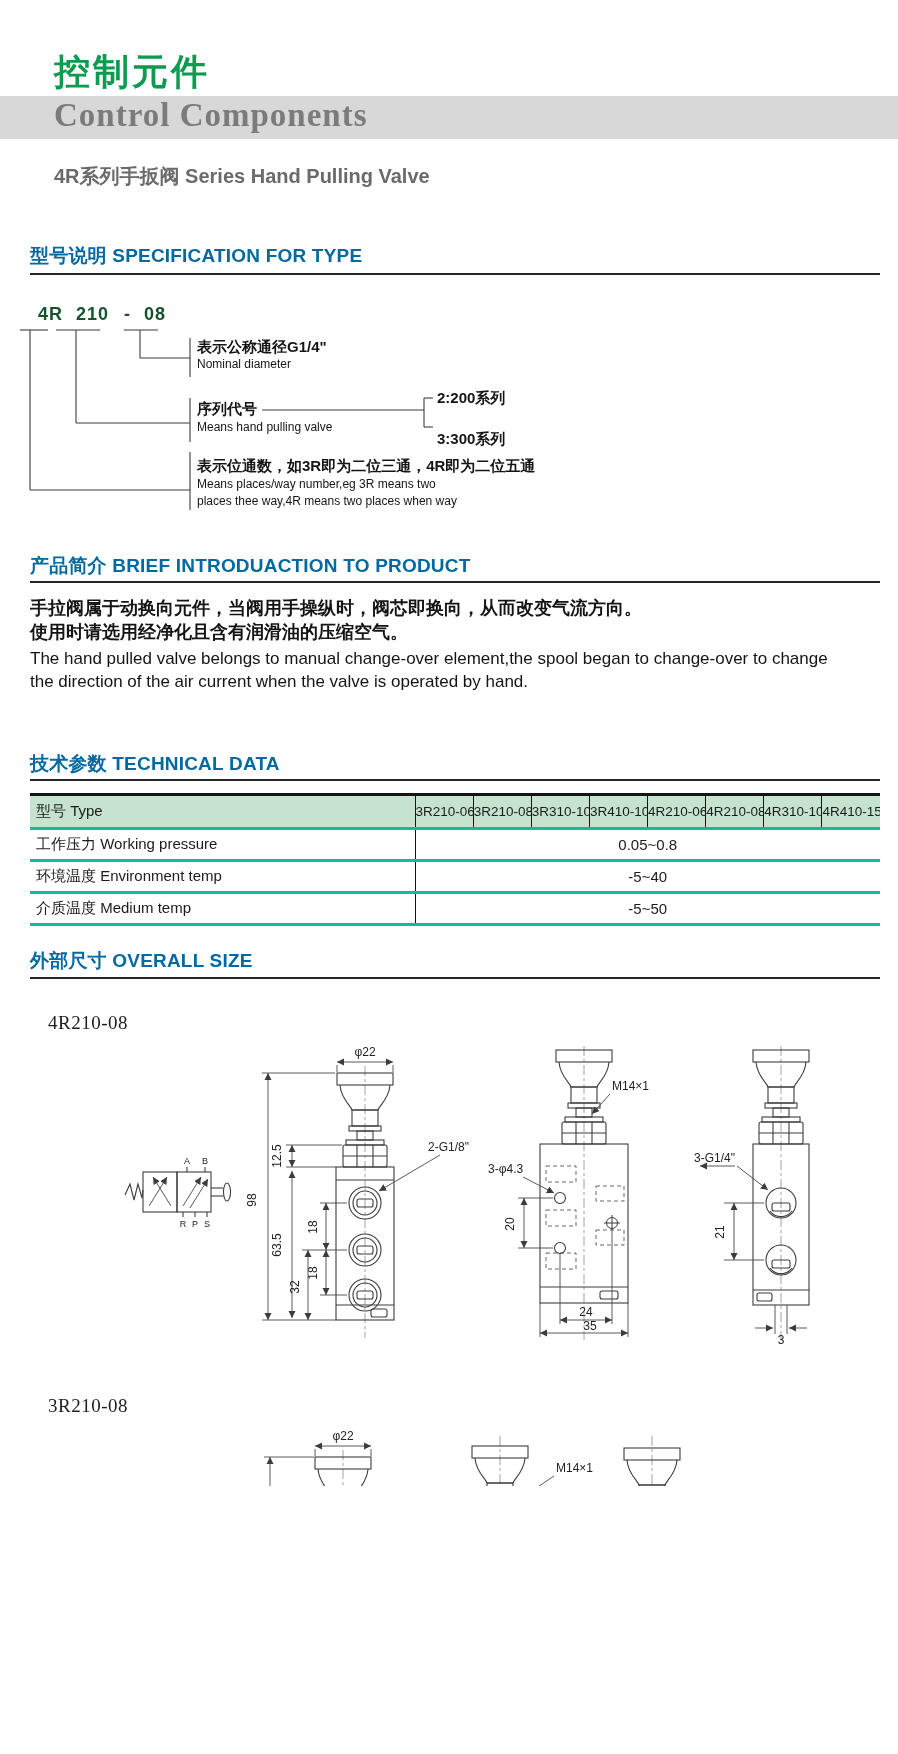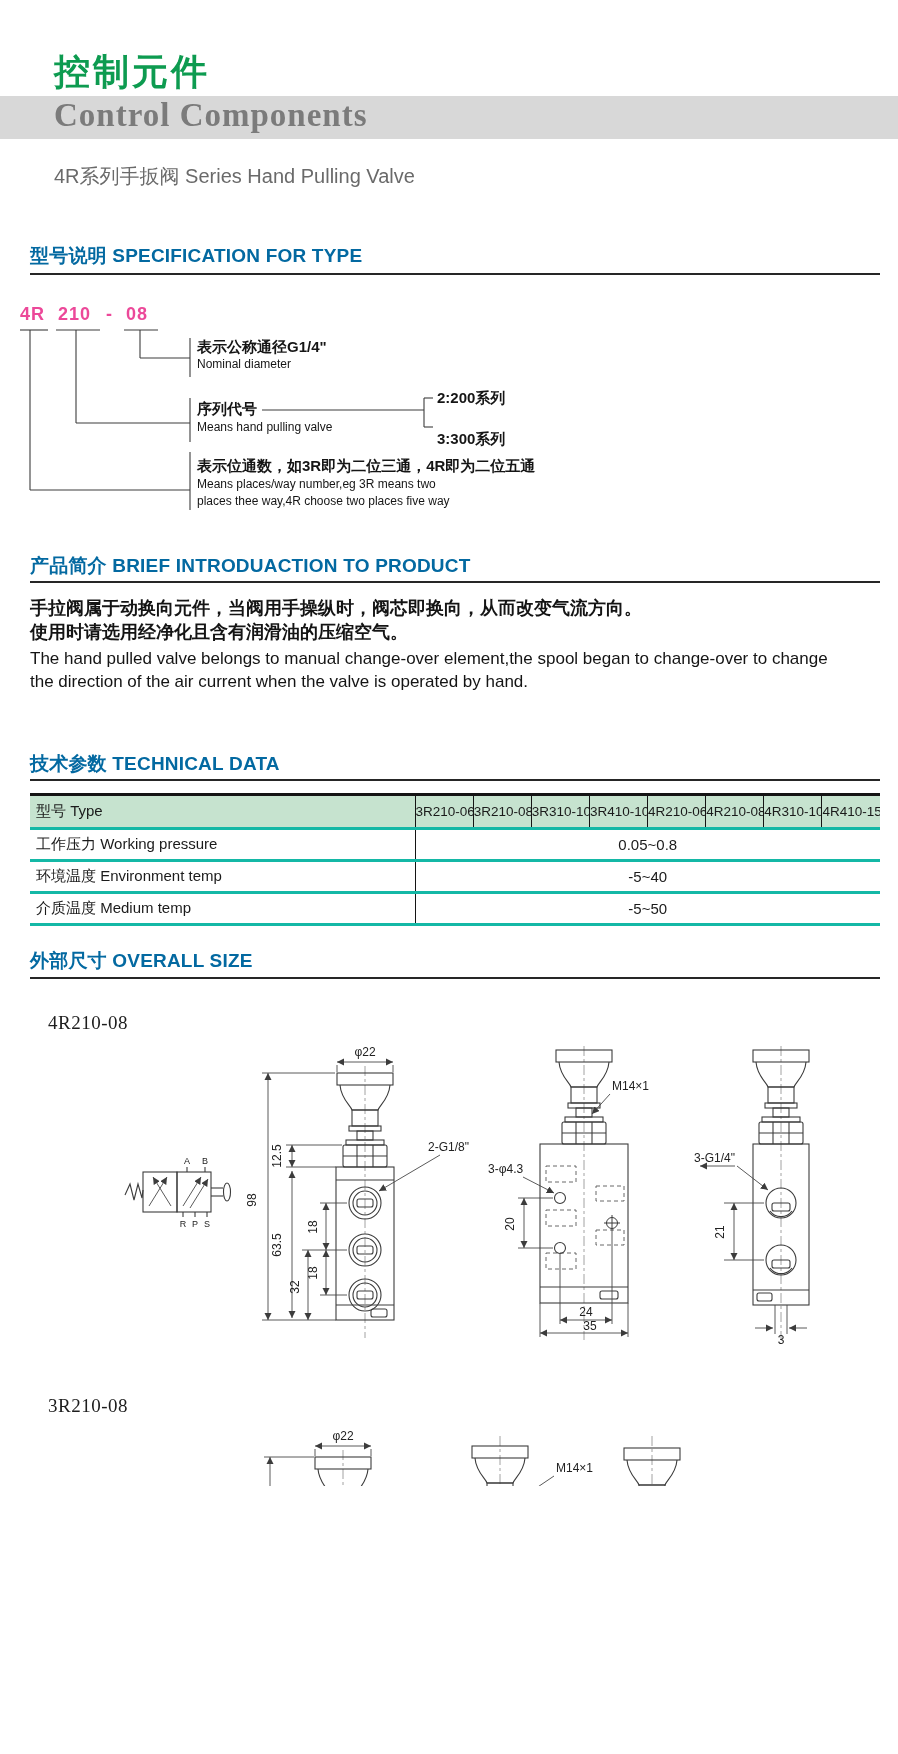--- a/index.html
+++ b/index.html
@@ -4,25 +4,25 @@
 <style>
   html,body{margin:0;padding:0;background:#fff;}
   .page{position:relative;width:898px;height:1486px;background:#fff;overflow:hidden;
         font-family:"Liberation Sans",sans-serif;color:#1b1b1b;padding-left:43px;}
   .abs{position:absolute;}
   .cn-title{left:54px;top:48px;font-family:"DejaVu Serif","Liberation Serif",serif;
             font-size:36px;font-weight:bold;color:#0d9b50;letter-spacing:3px;}
   .banner{left:0;top:96px;width:898px;height:43px;background:#d8d8d8;}
   .banner span{position:absolute;left:54px;top:1px;font-family:"Liberation Serif",serif;
                font-size:33px;font-weight:bold;color:#7b7b7b;letter-spacing:1px;}
-  .subtitle{left:54px;top:163px;font-size:20px;font-weight:normal;color:#6a6a6a;}
+  .subtitle{left:54px;top:163px;font-size:20px;font-weight:bold;color:#6a6a6a;}
   .sec-head{left:30px;font-size:19px;font-weight:bold;color:#0369a1;letter-spacing:.2px;}
   .rule{left:30px;width:850px;height:0;border-top:2px solid #262626;}
   .spec-diagram{left:0;top:280px;width:898px;height:238px;}
-  .code{font-size:18px;font-weight:bold;color:#ec4899;letter-spacing:1px;}
+  .code{font-size:18px;font-weight:bold;color:#14532d;letter-spacing:1px;margin-left:18px;}
   .lbl-cn{font-size:15px;font-weight:bold;color:#151515;}
   .lbl-en{font-size:12px;color:#151515;}
   .intro-cn{left:30px;font-size:18px;font-weight:bold;color:#141414;}
   .intro-en{left:30px;font-size:17px;color:#141414;text-align:center;}
   .tech-table{position:absolute;left:30px;top:793px;width:850px;border-collapse:collapse;
               table-layout:fixed;border-top:3px solid #141414;border-bottom:3px solid #141414;}
   .tech-table td{border-bottom:3px solid #14b8a6;font-size:13.5px;text-align:center;
                  padding:0;height:29px;overflow:hidden;white-space:nowrap;}
   .tech-table tr.thead td{background:#c6e3cf;height:31px;border-left:1px solid #141414;}
   .tech-table tr.thead td:first-child{border-left:none;text-align:left;padding-left:6px;font-size:15px;}
@@ -84,21 +84,21 @@
     <span class="abs lbl-cn" style="left:197px;top:58px">表示公称通径G1/4"</span>
     <span class="abs lbl-en" style="left:197px;top:77px">Nominal diameter</span>
 
     <span class="abs lbl-cn" style="left:197px;top:120px">序列代号</span>
     <span class="abs lbl-en" style="left:197px;top:140px">Means hand pulling valve</span>
     <span class="abs lbl-cn" style="left:437px;top:109px">2:200系列</span>
     <span class="abs lbl-cn" style="left:437px;top:150px">3:300系列</span>
 
     <span class="abs lbl-cn" style="left:197px;top:177px">表示位通数，如3R即为二位三通，4R即为二位五通</span>
     <span class="abs lbl-en" style="left:197px;top:197px">Means places/way number,eg 3R means two</span>
-    <span class="abs lbl-en" style="left:197px;top:214px">places thee way,4R choose two places five way</span>
+    <span class="abs lbl-en" style="left:197px;top:214px">places thee way,4R means two places when way</span>
   </div>
 
   <div class="abs sec-head" style="top:553px">产品简介 BRIEF INTRODUACTION TO PRODUCT</div>
   <div class="abs rule" style="top:581px"></div>
   <div class="abs intro-cn" style="top:596px">手拉阀属于动换向元件，当阀用手操纵时，阀芯即换向，从而改变气流方向。</div>
   <div class="abs intro-cn" style="top:620px">使用时请选用经净化且含有润滑油的压缩空气。</div>
   <div class="abs intro-en" style="top:649px">The hand pulled valve belongs to manual change-over element,the spool began to change-over to change</div>
   <div class="abs intro-en" style="top:672px">the direction of the air current when the valve is operated by hand.</div>
 
   <div class="abs sec-head" style="top:751px">技术参数 TECHNICAL DATA</div>

